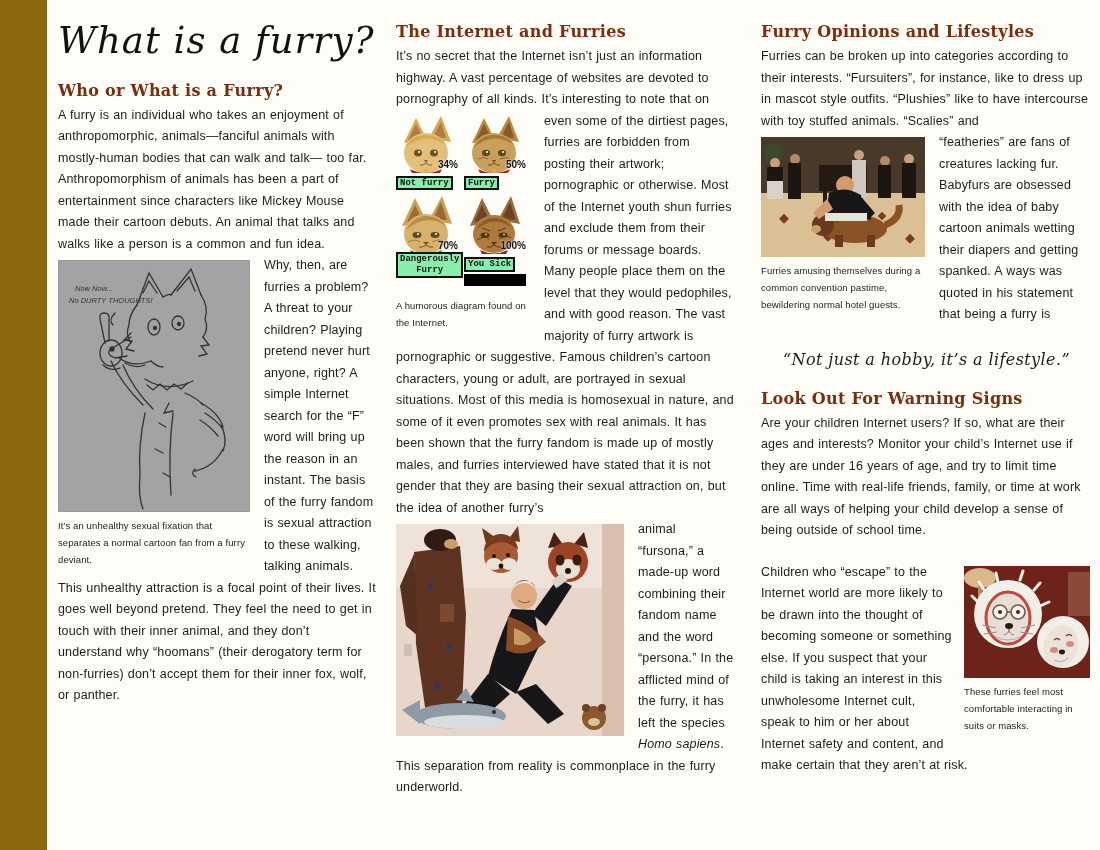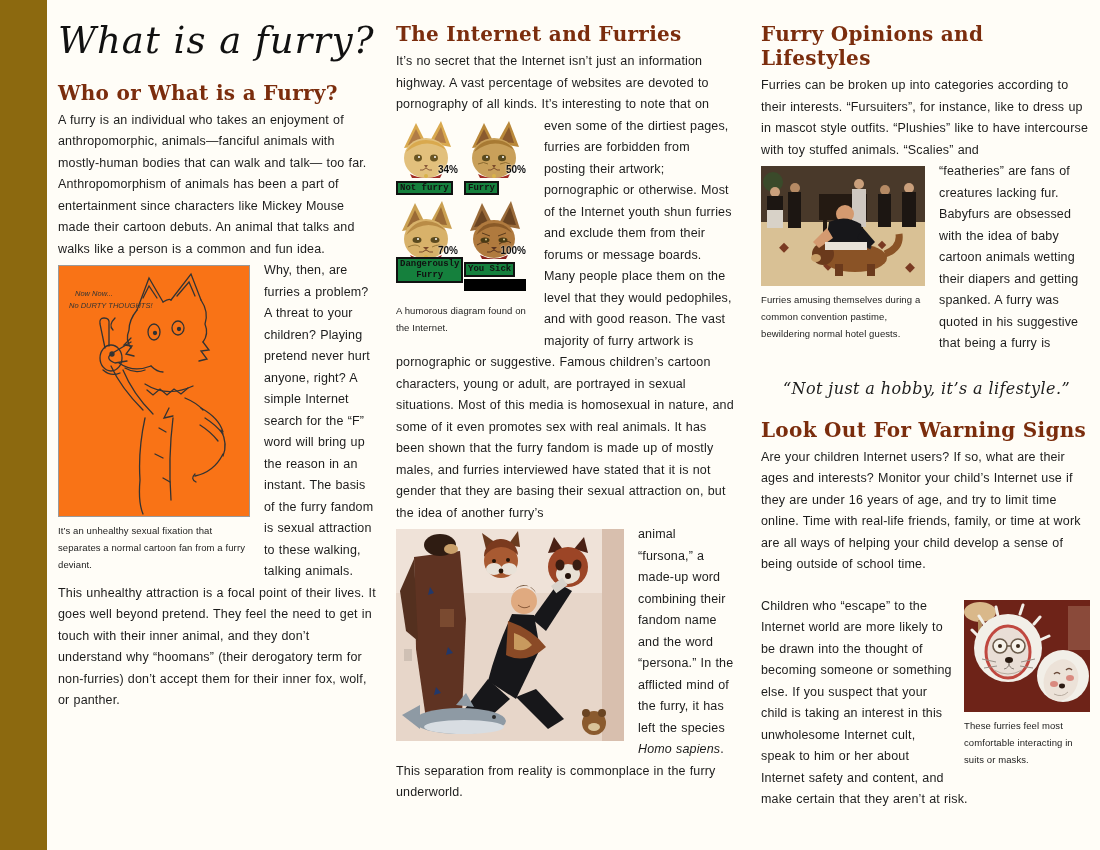--- a/index.html
+++ b/index.html
@@ -19,50 +19,50 @@
   .masthead-title{
     font-family:"DejaVu Serif",serif;font-style:italic;font-weight:normal;
     font-size:37px;letter-spacing:1px;color:#111;margin:0;line-height:1.15;
   }
   .masthead-sub{
     font-family:"DejaVu Serif",serif;font-style:italic;font-size:18px;color:#111;
     text-align:right;padding-right:54px;margin-top:4px;
   }
 
   .sec-heading{
-    font-family:"DejaVu Serif",serif;font-weight:bold;font-size:20px;
+    font-family:"DejaVu Serif",serif;font-weight:bold;font-size:16px;
     color:#7b2d0d;letter-spacing:0.3px;margin:1px 0 5px 0;line-height:1.2;
   }
   .mt{margin-top:22px;}
   .body-text{
     font-size:12.5px;line-height:21.5px;letter-spacing:0.15px;word-spacing:0.5px;
     margin:0;color:#1c1c1c;
   }
   p.body-text{margin:0;}
   .caption{
     font-size:9.5px;line-height:17px;color:#1c1c1c;margin-top:5px;
     letter-spacing:0.1px;
   }
 
   
   .sketch-float{float:left;width:192px;margin:5px 14px 2px 0;}
-  .sketch-frame{width:190px;height:250px;border:1px solid #9a9a9a;background:#f97316;}
+  .sketch-frame{width:190px;height:250px;border:1px solid #9a9a9a;background:#a3a3a3;}
 
   .diagram-float{float:left;width:136px;margin:4px 12px 2px 0;}
   .cat-grid{display:flex;flex-wrap:wrap;width:136px;}
   .cat-cell{width:64px;margin:0 4px 6px 0;position:relative;}
   .cat-cell svg{display:block;}
   .pct{
     display:block;text-align:right;font-size:10px;font-weight:bold;color:#111;
     margin-top:-14px;margin-bottom:1px;position:relative;padding-right:2px;
     text-shadow:0 0 2px #fff;
   }
   .tag{
     font-family:"Liberation Mono",monospace;font-size:9px;font-weight:bold;
-    border:2px solid #111;background:#15803d;color:#111;
+    border:2px solid #111;background:#86efac;color:#111;
     display:inline-block;padding:0 2px;line-height:1.2;text-align:center;
   }
   .redact{height:12px;background:#000;width:62px;margin-top:2px;}
 
   .photo-float{float:left;width:230px;margin:5px 12px 2px 0;}
   .photo3-float{float:left;width:166px;margin:5px 12px 2px 0;}
   .photo4-float{float:right;width:128px;margin:4px 0 2px 12px;}
   .photo-float svg,.photo3-float svg,.photo4-float svg{display:block;}
 
   .pull-quote{
@@ -354,21 +354,21 @@
           <circle cx="98" cy="70" r="2.5" fill="#4455cc"></circle>
 
         <circle cx="84" cy="48" r="9" fill="#d49a70"></circle>
         <path d="M68,56 Q84,48 100,58 L104,80 L64,82 Z" fill="#17171a"></path>
         <path d="M66,62 L52,76 L58,82 L72,72 Z" fill="#d49a70"></path>
         <path d="M102,62 L114,76 L108,82 L96,72 Z" fill="#17171a"></path>
         <rect x="64" y="76" width="42" height="8" fill="#e8e2d8"></rect>
       </svg>
       <div class="caption">Furries amusing themselves during a common convention pastime, bewildering normal hotel guests.</div>
     </div>
-    <p class="body-text">“featheries” are fans of creatures lacking fur. Babyfurs are obsessed with the idea of baby cartoon animals wetting their diapers and getting spanked. A furry was quoted in his suggestive that being a furry is</p>
+    <p class="body-text">“featheries” are fans of creatures lacking fur. Babyfurs are obsessed with the idea of baby cartoon animals wetting their diapers and getting spanked. A ways was quoted in his statement that being a furry is</p>
 
     <div class="pull-quote">“Not just a hobby, it’s a lifestyle.”</div>
 
     <h2 class="sec-heading" style="margin-top:20px;">Look Out For Warning Signs</h2>
     <p class="body-text">Are your children Internet users? If so, what are their ages and interests? Monitor your child’s Internet use if they are under 16 years of age, and try to limit time online. Time with real-life friends, family, or time at work are all ways of helping your child develop a sense of being outside of school time.</p>
 
     <div class="spacer"></div>
 
     <div>
       <div class="photo4-float">

